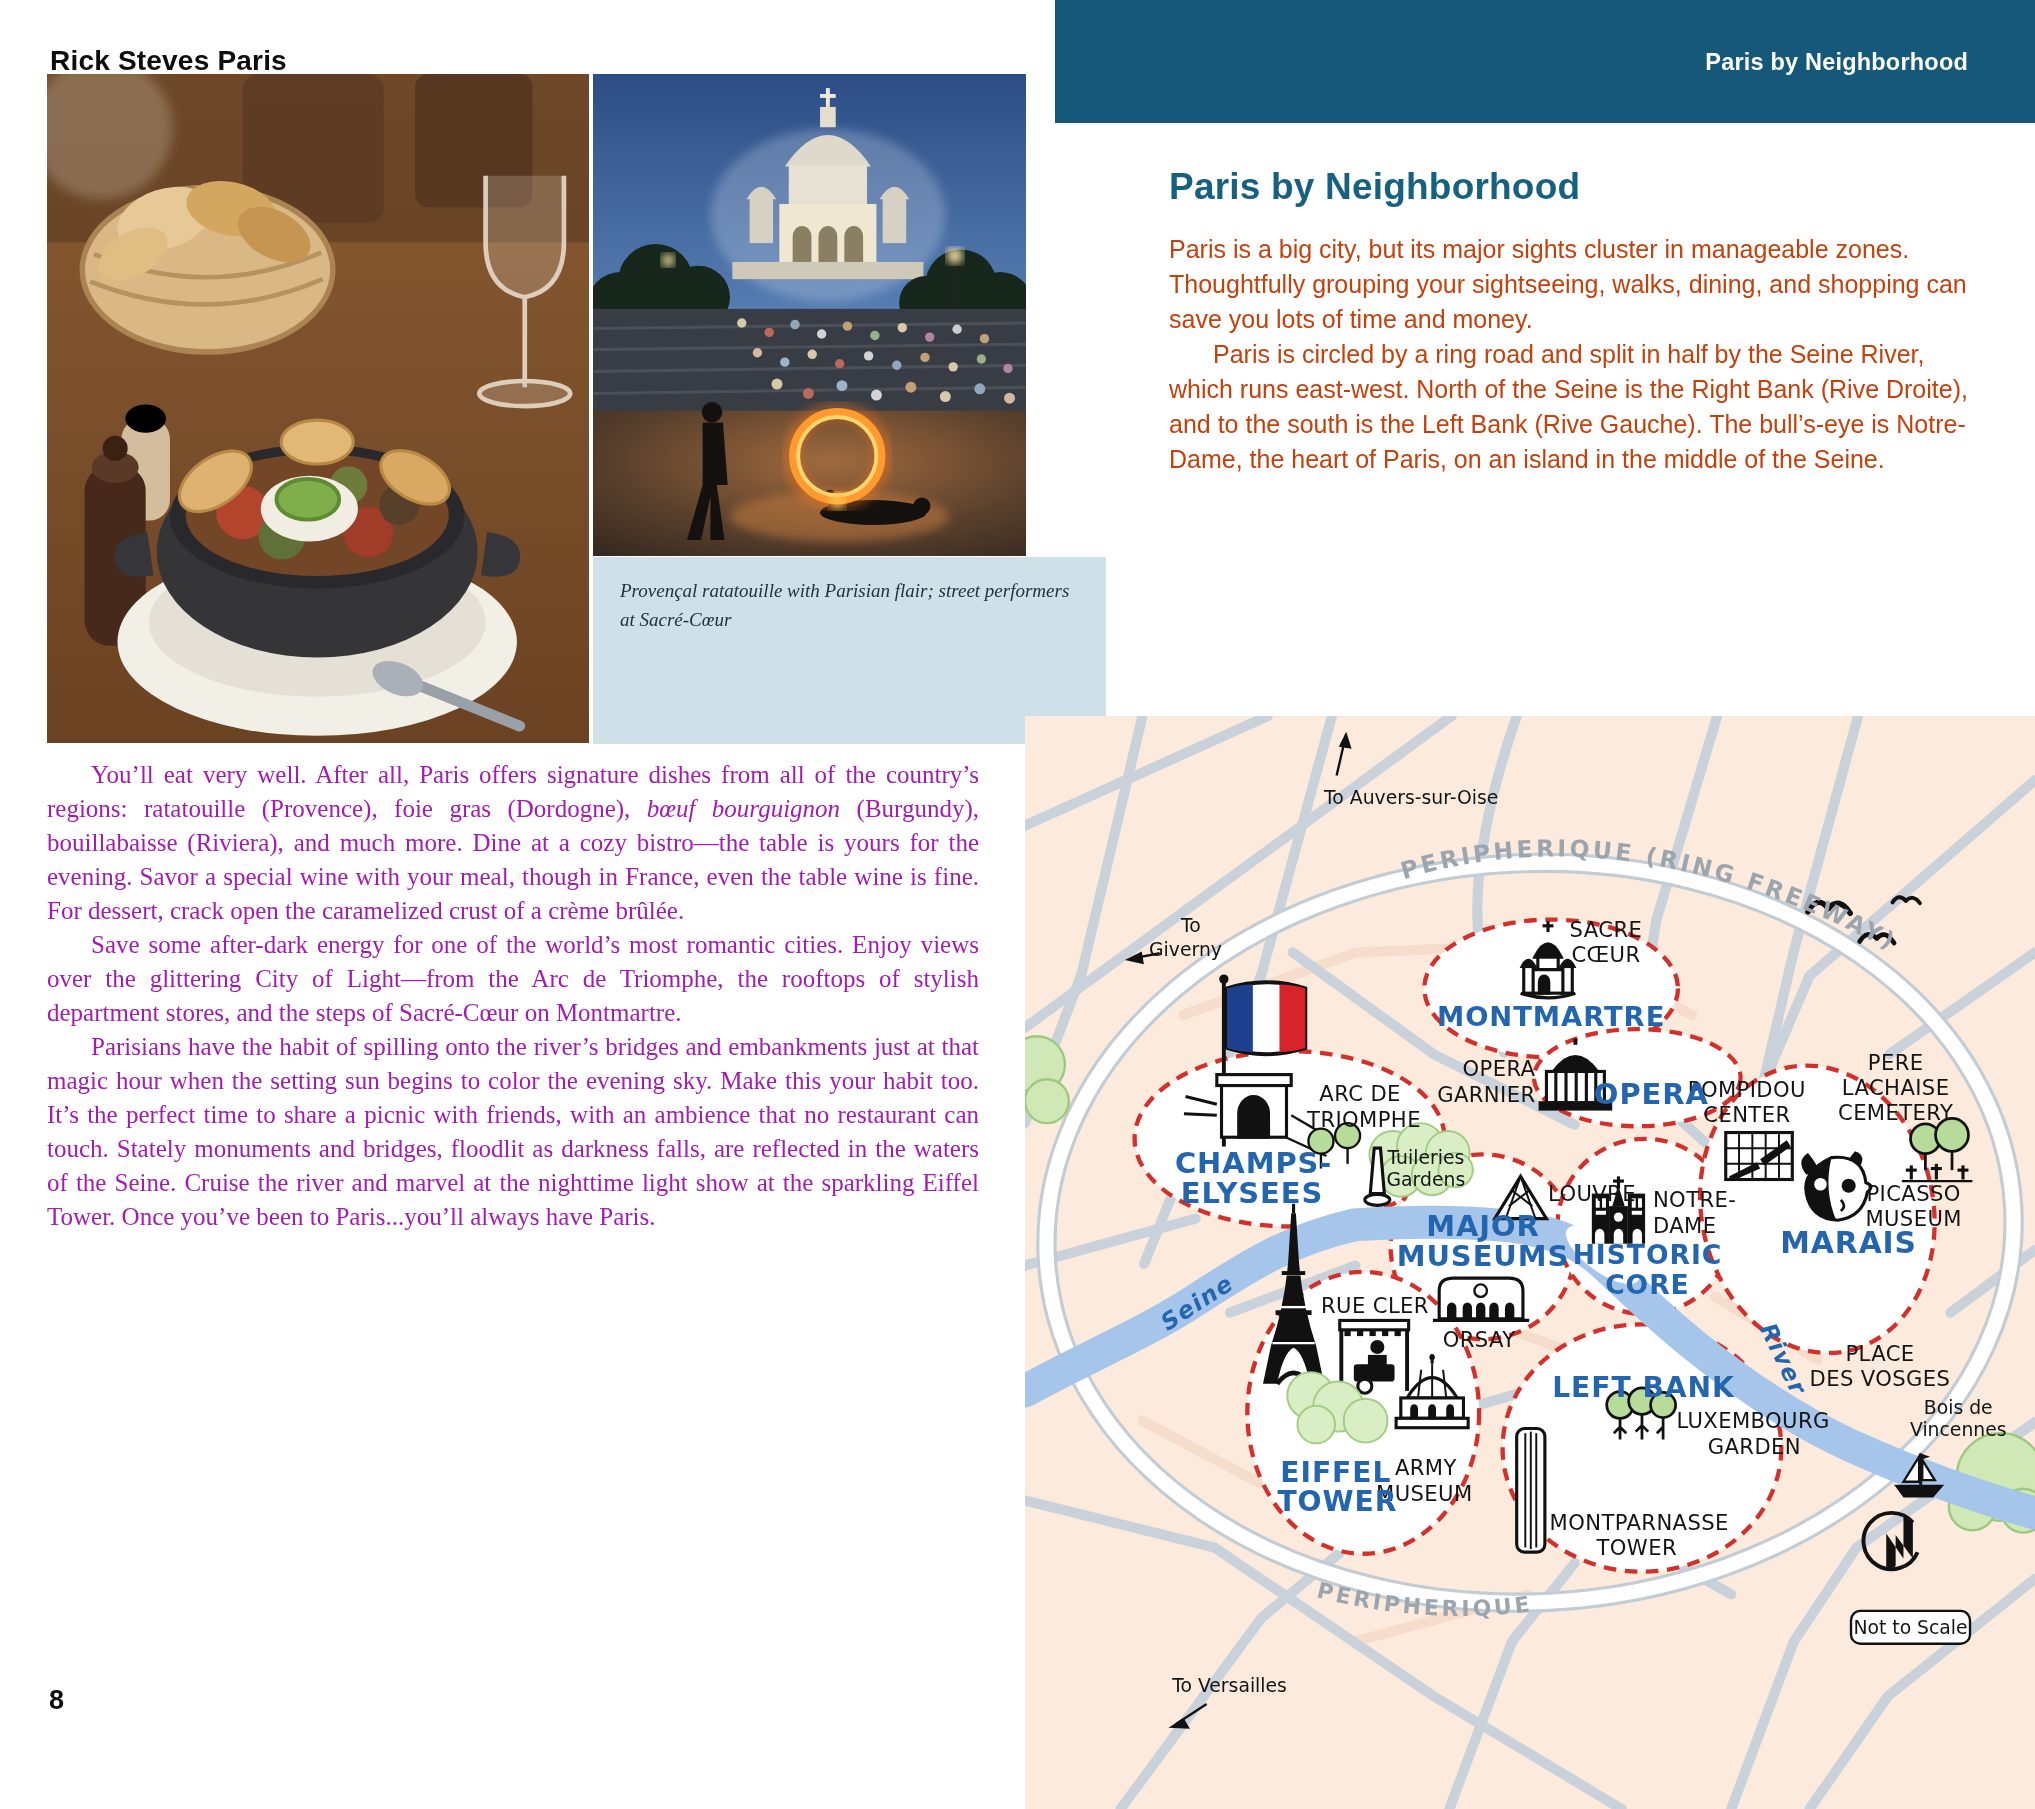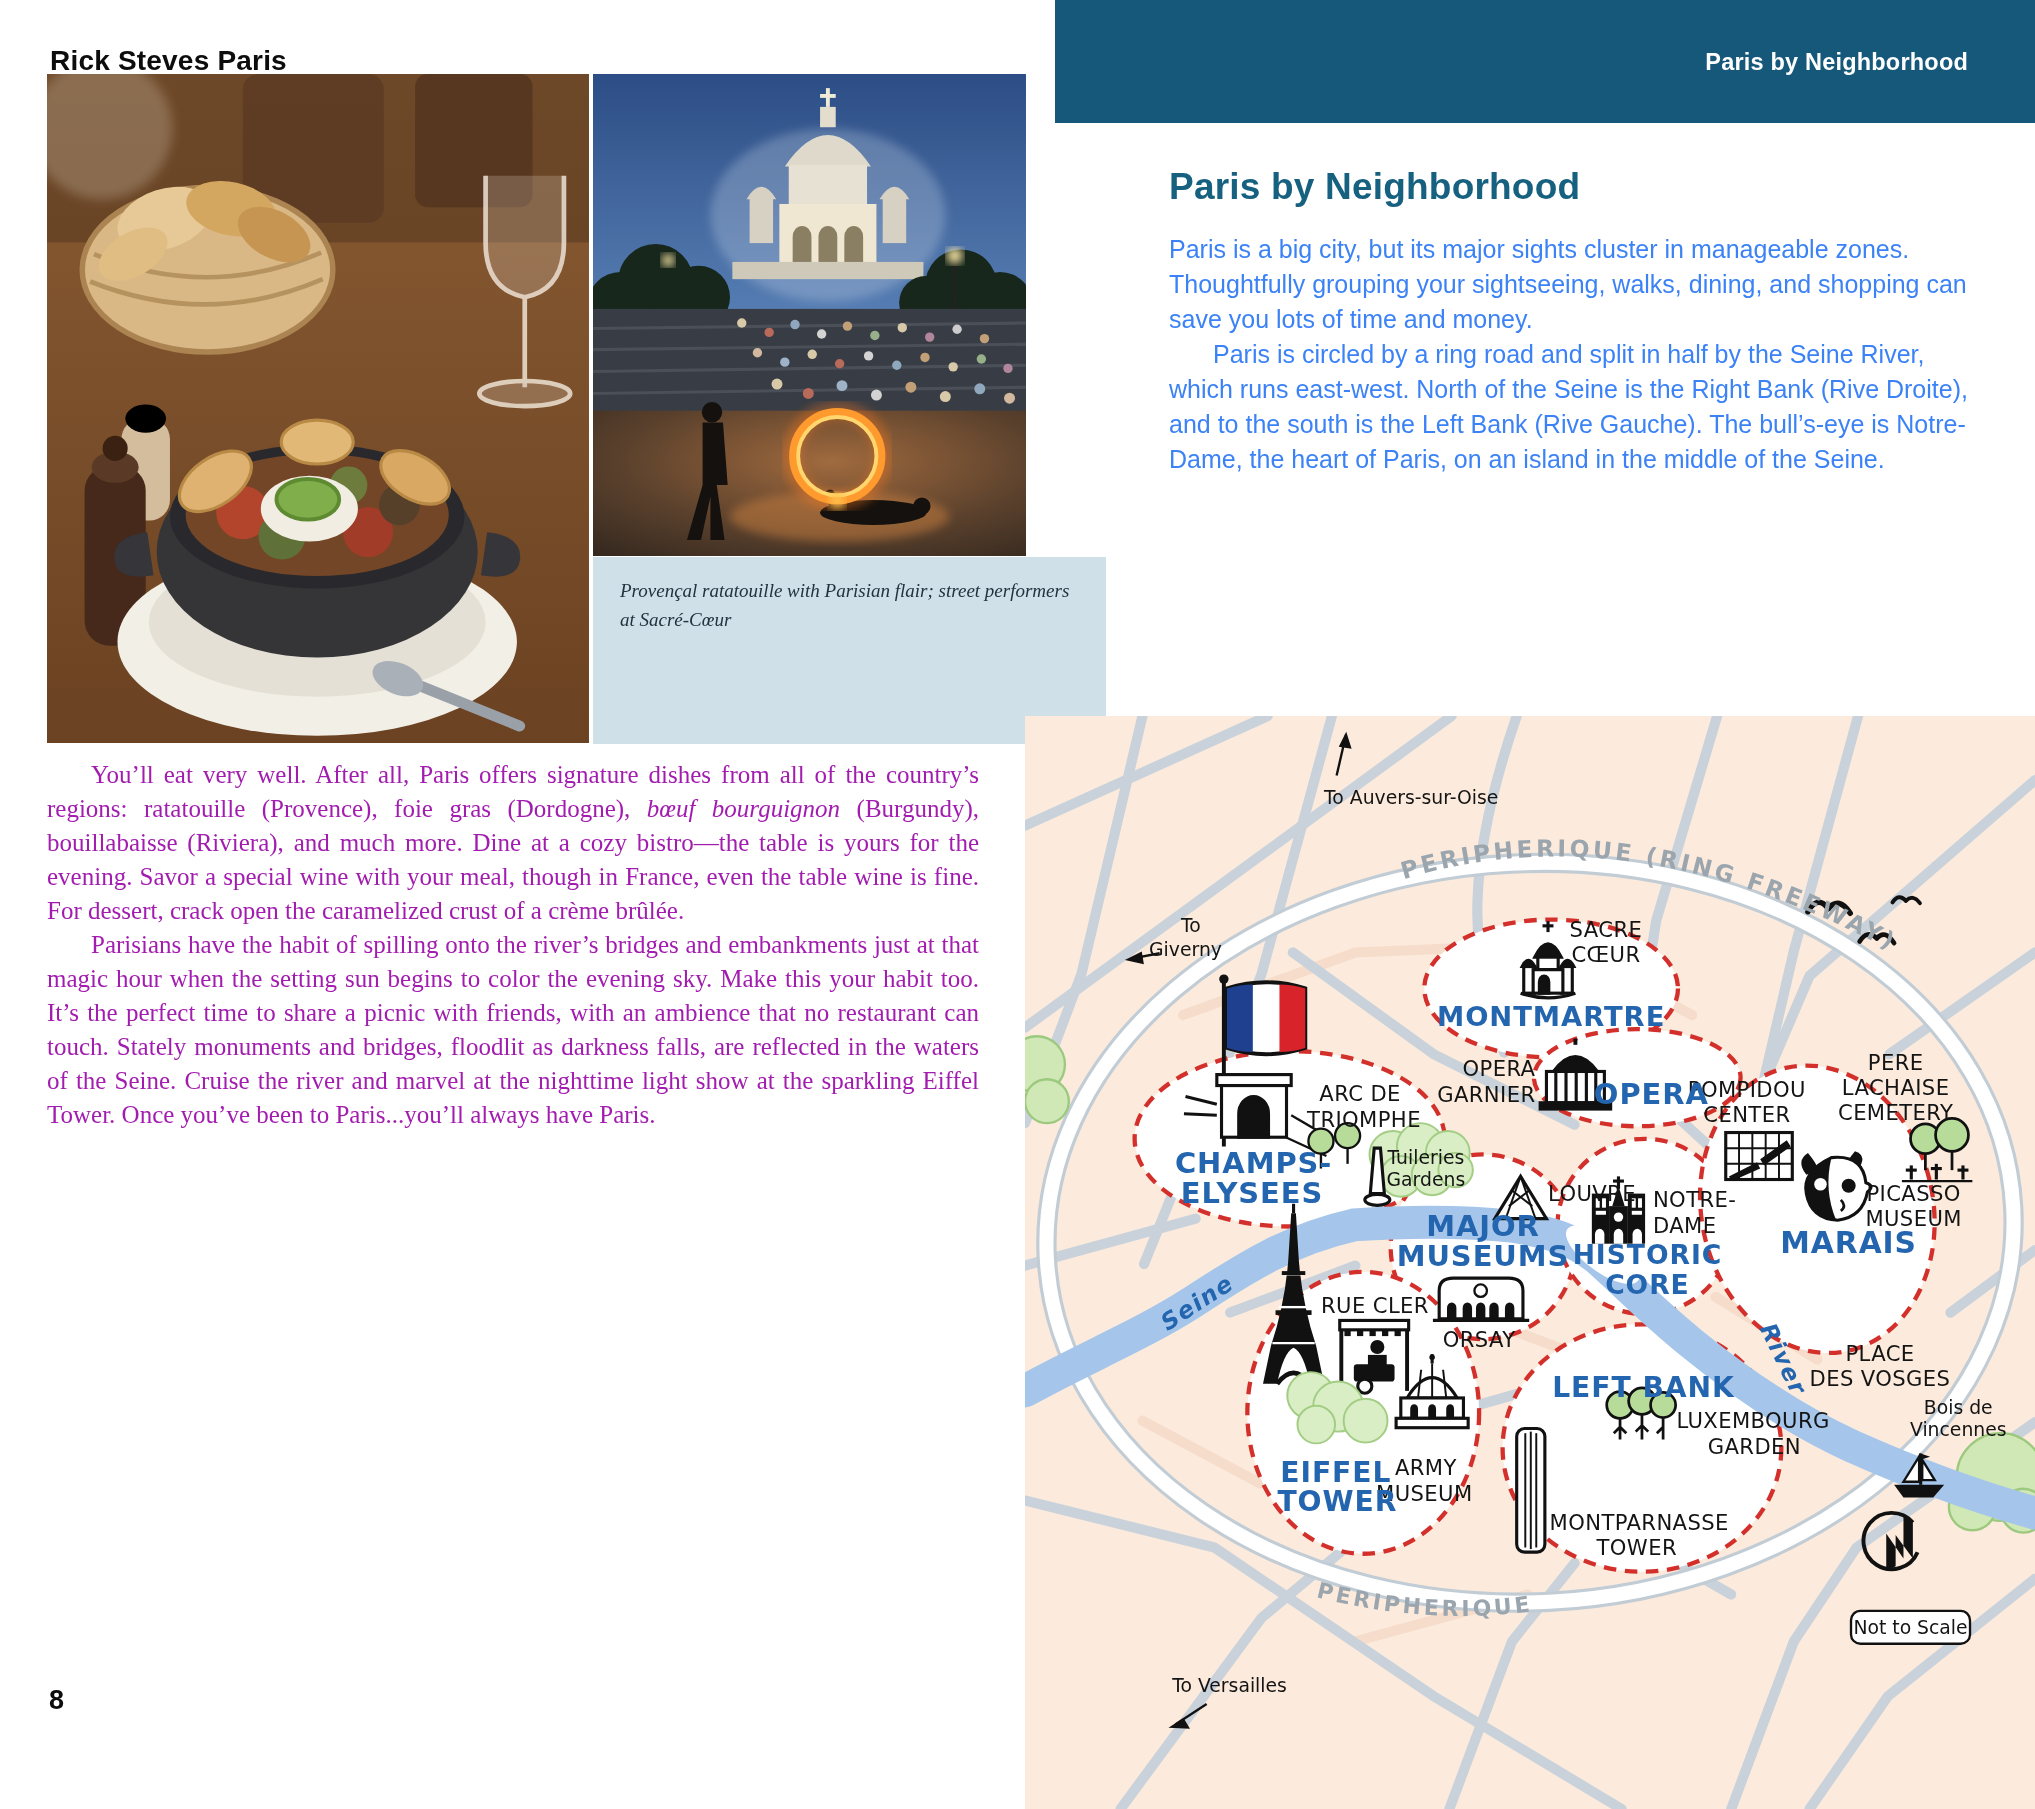--- a/index.html
+++ b/index.html
@@ -15,21 +15,21 @@
   .body-text{position:absolute;left:47px;top:758px;width:932px;font-family:"Liberation Serif",serif;
              font-size:25px;line-height:34px;color:#a21caf;text-align:justify;}
   .body-text p{margin:0;text-indent:44px;}
   .page-num{position:absolute;left:49px;top:1685px;font-size:27px;font-weight:bold;color:#0d0d0d;}
   .header-band{position:absolute;left:1055px;top:0;width:980px;height:123px;background:#15587a;}
   .header-band span{position:absolute;right:67px;top:50%;transform:translateY(-50%);
                     color:#fff;font-size:23.5px;font-weight:bold;letter-spacing:0.2px;}
   .rp-title{position:absolute;left:1169px;top:166px;margin:0;font-size:37px;font-weight:bold;
             color:#176180;letter-spacing:0.2px;}
   .rp-intro{position:absolute;left:1169px;top:232px;width:802px;font-size:25px;line-height:35px;
-            color:#3b82f6;}
+            color:#c2410c;}
   .rp-intro p{margin:0;}
   .rp-intro p.indent{text-indent:44px;}
   .map-wrap{position:absolute;left:1025px;top:716px;width:1010px;height:1093px;}
   .map-wrap svg{display:block;width:100%;height:100%;}
   svg text{font-family:"DejaVu Sans",sans-serif;}
   .lm{font-size:27px;font-weight:500;fill:#141414;letter-spacing:.5px;}
   .sm{font-size:24px;font-weight:500;fill:#141414;}
   .nb{font-weight:bold;fill:#2465af;letter-spacing:1.2px;}
   .gray{fill:#9ba5ae;font-weight:bold;letter-spacing:4px;}
   .riv{font-size:30px;font-weight:bold;font-style:italic;fill:#2465af;letter-spacing:2px;}
@@ -213,20 +213,21 @@
         <circle cx="312" cy="488" r="50" fill="none" stroke="#ffd76e" stroke-width="5"></circle>
         <circle cx="312" cy="545" r="10" fill="#ffc14e" filter="url(#soft2)"></circle>
       </g>
     </svg>
   </figure>
 
   <div class="caption">Provençal ratatouille with Parisian flair; street performers at Sacré-Cœur</div>
 
   <div class="body-text">
     <p><span>You’ll eat very well. After all, Paris offers signature dishes from all of the country’s regions: ratatouille (Provence), foie gras (Dordogne), </span><em>bœuf bourguignon</em><span> (Burgundy), bouillabaisse (Riviera), and much more. Dine at a cozy bistro—the table is yours for the evening. Savor a special wine with your meal, though in France, even the table wine is fine. For dessert, crack open the caramelized crust of a crème brûlée.</span></p>
+    <p>Save some after-dark energy for one of the world’s most romantic cities. Enjoy views over the glittering City of Light—from the Arc de Triomphe, the rooftops of stylish department stores, and the steps of Sacré-Cœur on Montmartre.</p>
     <p>Parisians have the habit of spilling onto the river’s bridges and embankments just at that magic hour when the setting sun begins to color the evening sky. Make this your habit too. It’s the perfect time to share a picnic with friends, with an ambience that no restaurant can touch. Stately monuments and bridges, floodlit as darkness falls, are reflected in the waters of the Seine. Cruise the river and marvel at the nighttime light show at the sparkling Eiffel Tower. Once you’ve been to Paris...you’ll always have Paris.</p>
   </div>
 
   <div class="page-num">8</div>
 
   <div class="header-band">
     <span>Paris by Neighborhood</span>
   </div>
   <h1 class="rp-title">Paris by Neighborhood</h1>
   <div class="rp-intro">

